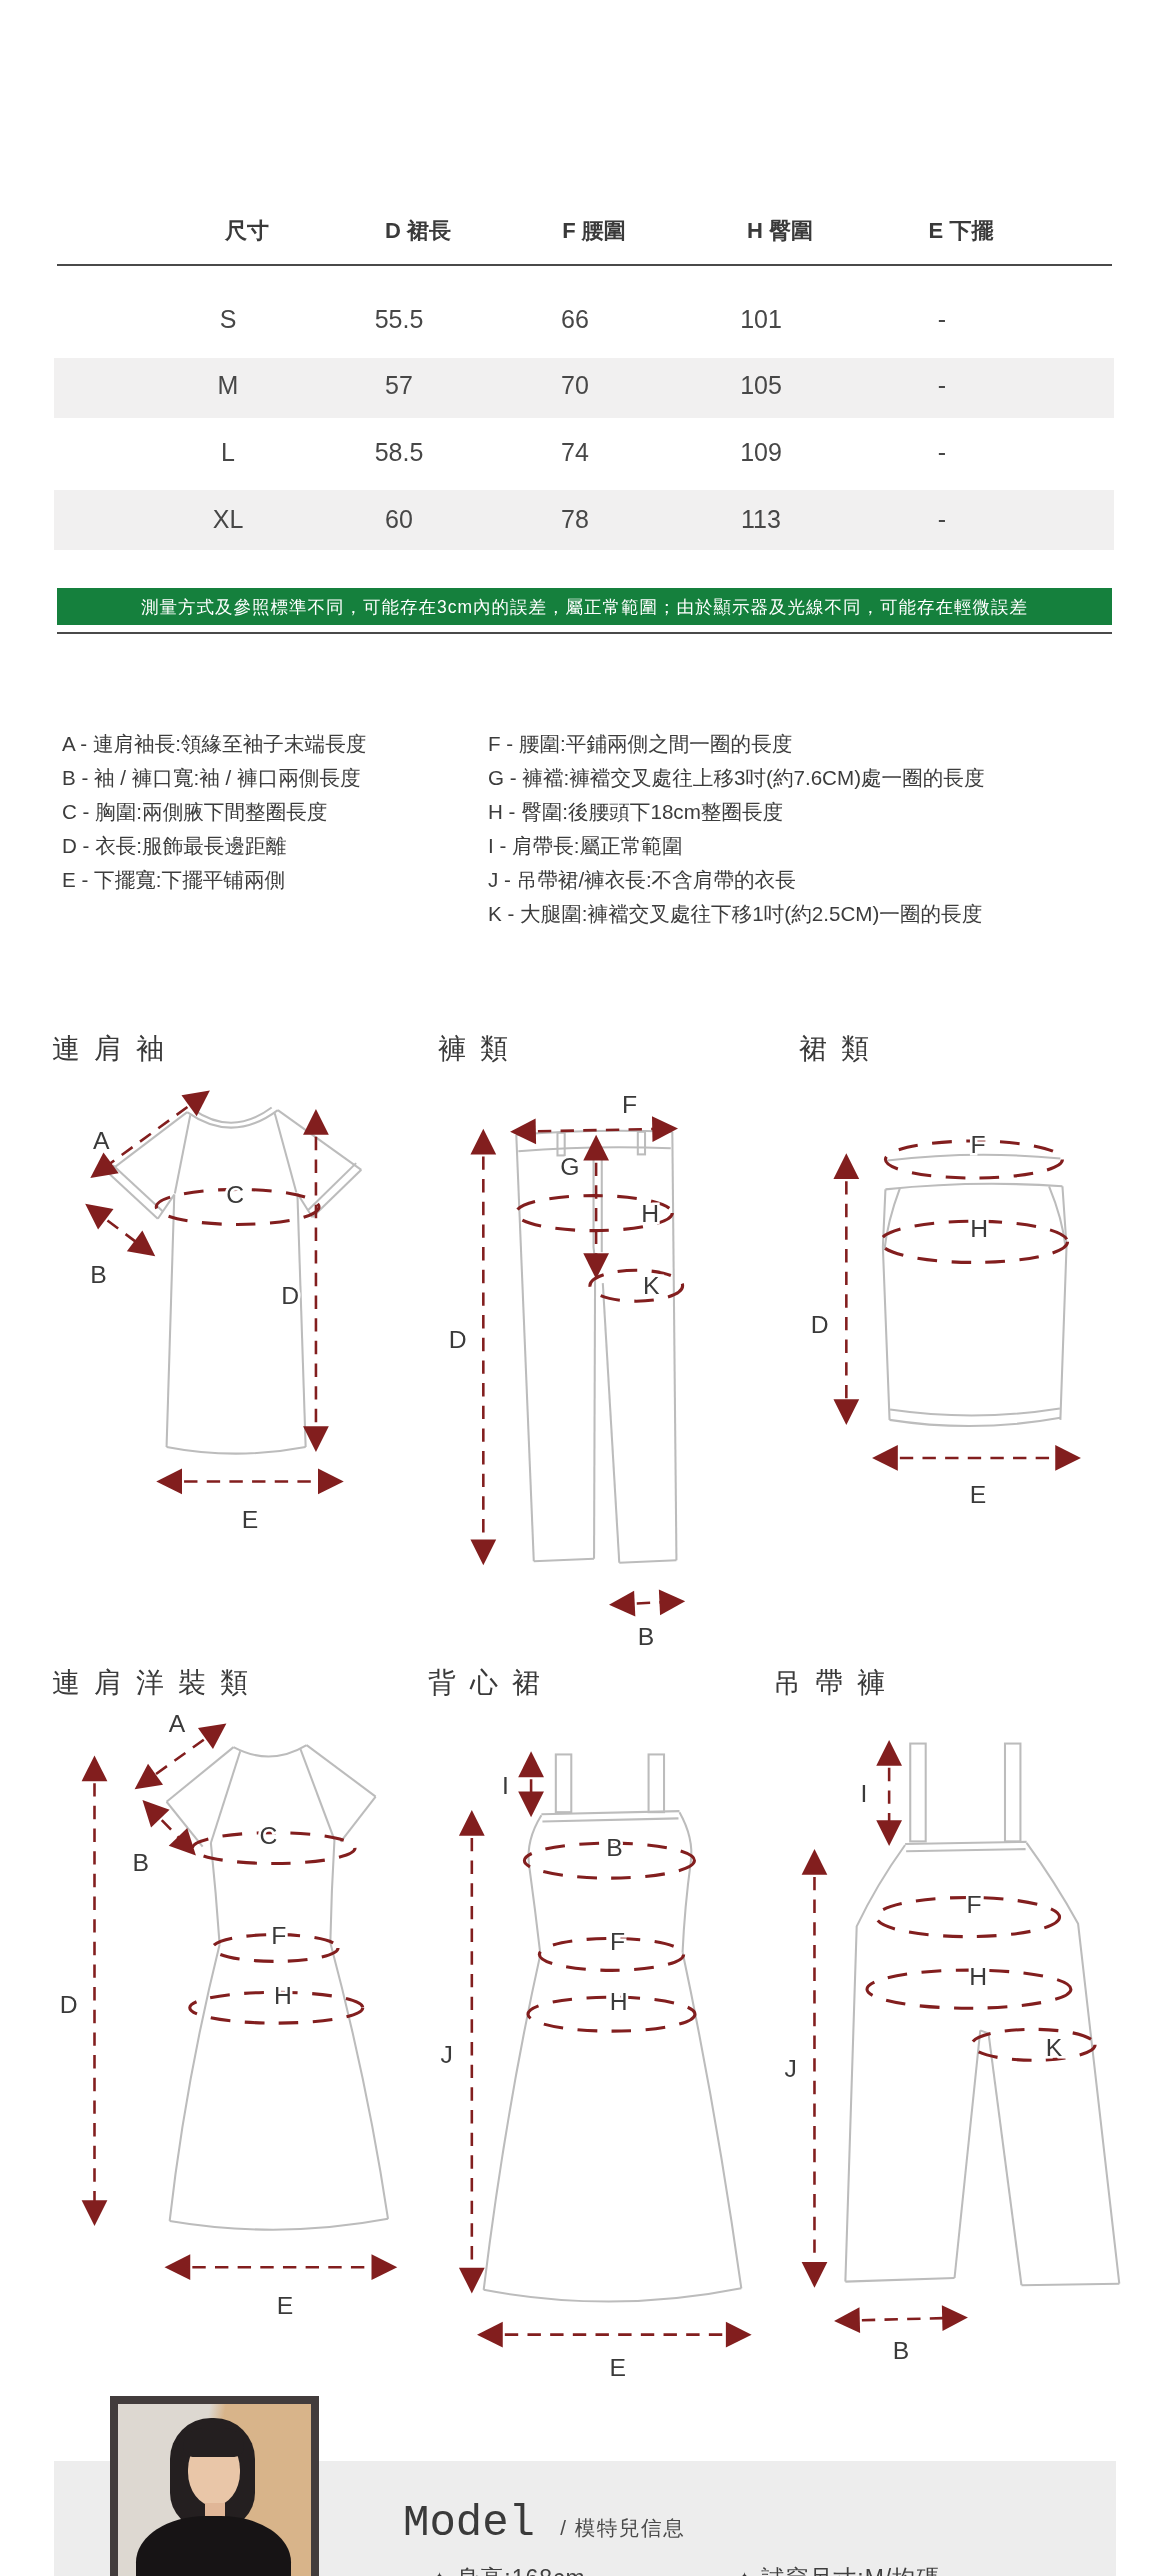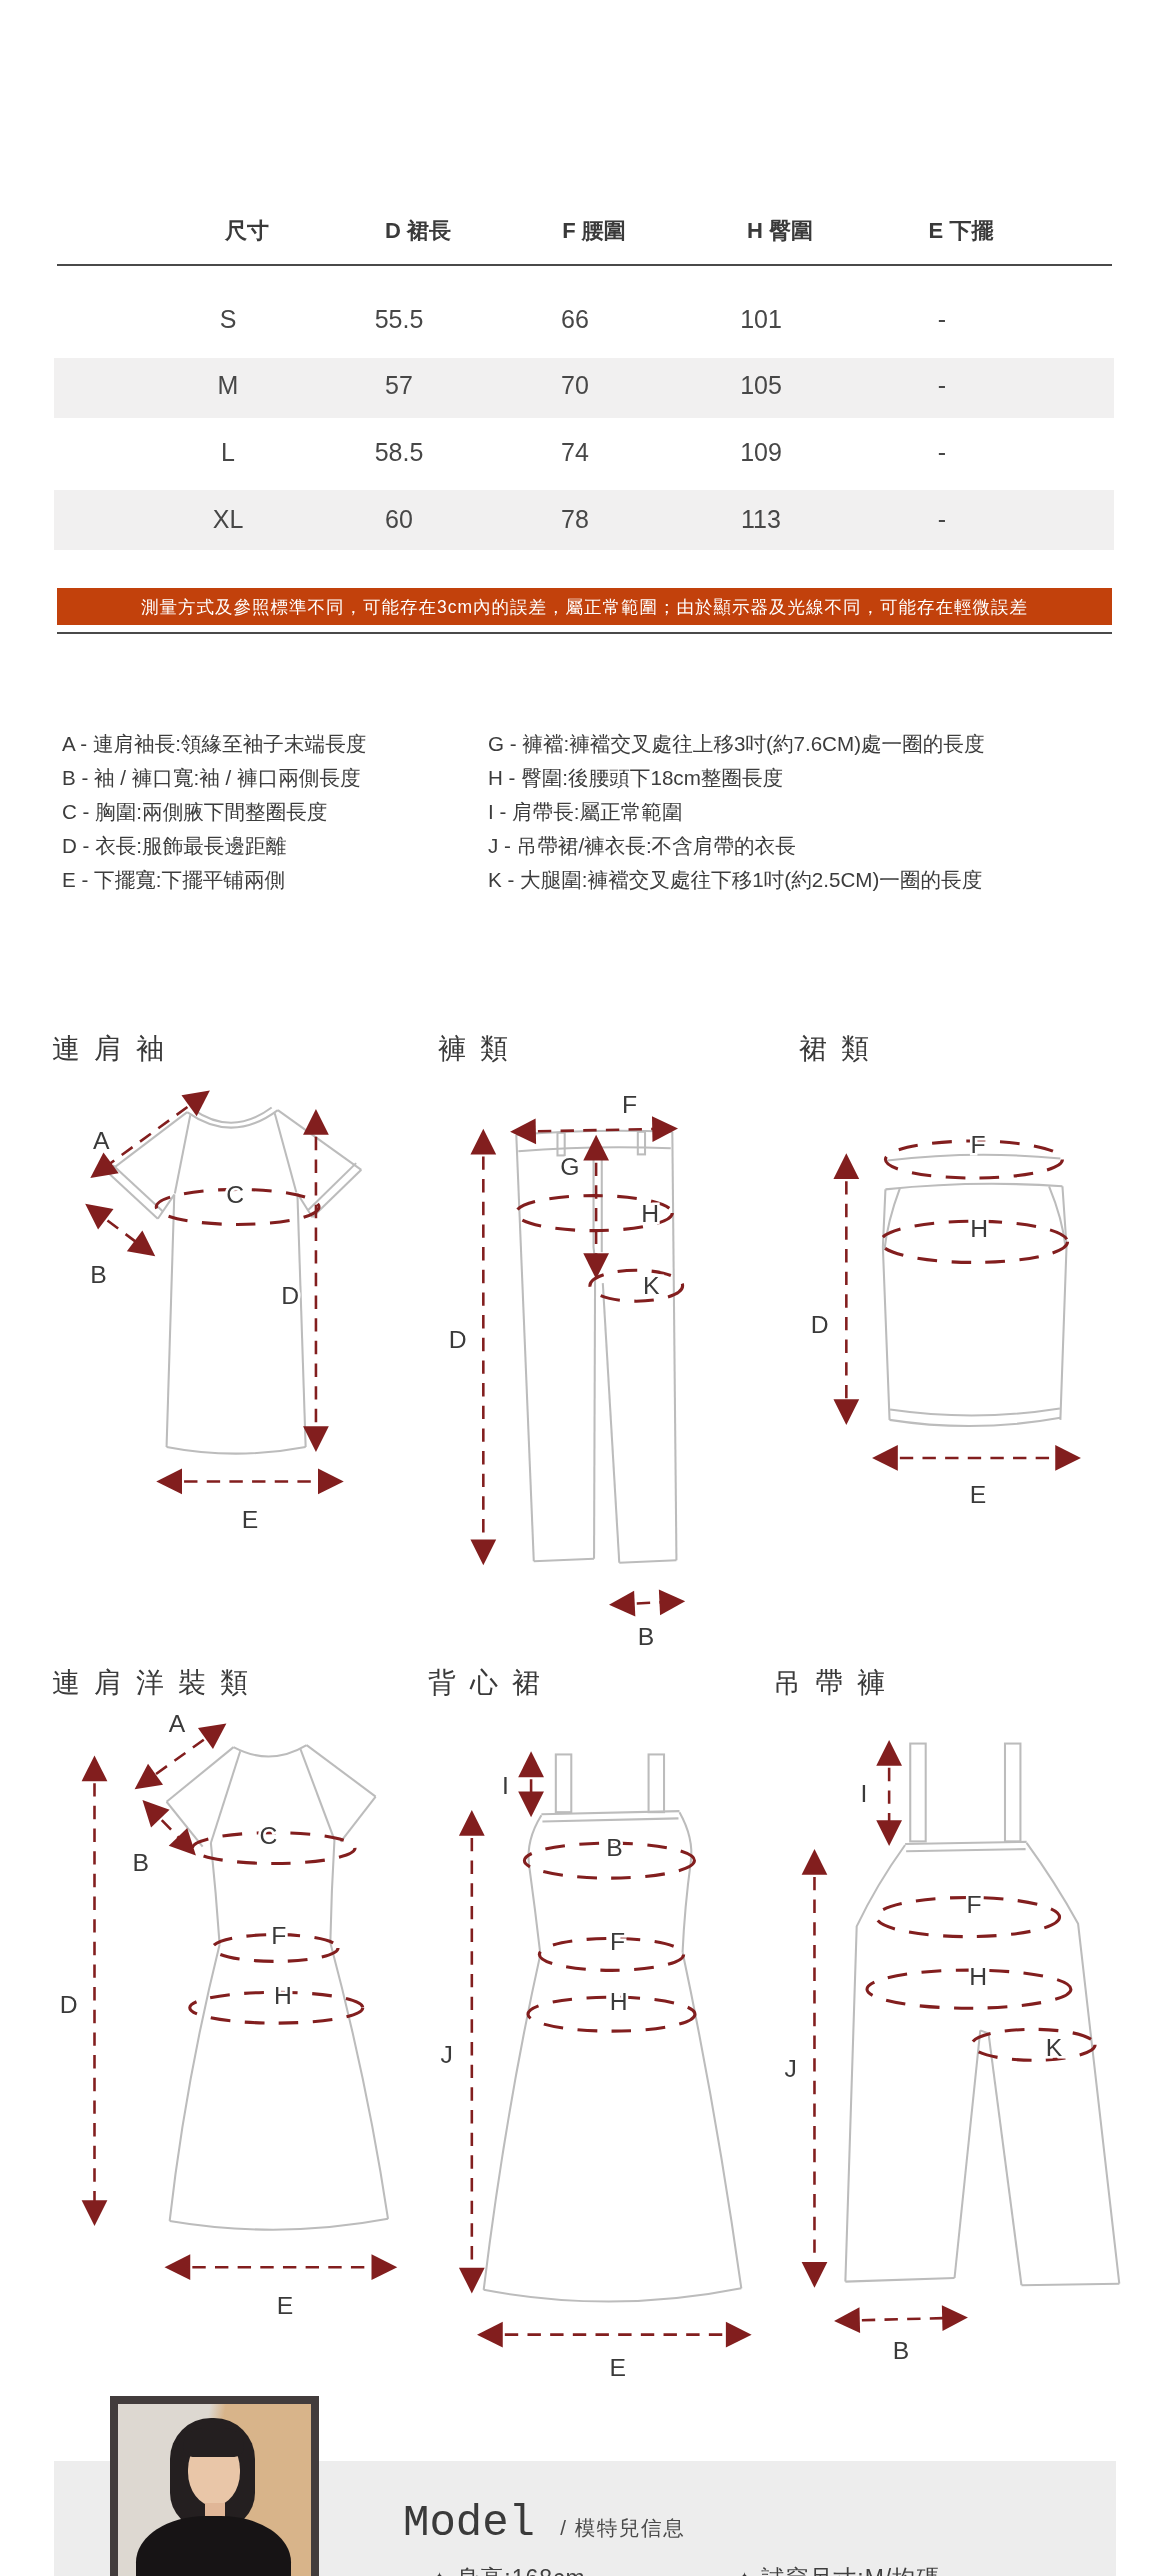--- a/index.html
+++ b/index.html
@@ -15,21 +15,21 @@
   
   .thead,.trow{position:absolute;left:0;width:1168px;height:32px;}
   .tcell{position:absolute;transform:translateX(-50%);white-space:nowrap;
          font-size:25px;color:#474747;}
   .thead .tcell{font-size:22px;font-weight:700;color:#3a3a3a;margin-left:19px;}
   .c0{left:228px}.c1{left:399px}.c2{left:575px}.c3{left:761px}.c4{left:942px}
   .hrule{position:absolute;left:57px;width:1055px;height:2.1px;background:#4a4a4a;}
   .band{position:absolute;left:54px;width:1060px;height:60px;background:#f1f0f0;}
 
   
-  .notice{position:absolute;left:57px;top:588px;width:1055px;height:37px;background:#c2410c;
+  .notice{position:absolute;left:57px;top:588px;width:1055px;height:37px;background:#15803d;
           display:flex;align-items:center;justify-content:center;}
   .notice span{color:#ffffff;font-size:17.5px;letter-spacing:1px;white-space:nowrap;}
   .thinline{position:absolute;left:57px;top:632px;width:1055px;height:2.1px;background:#4a4a4a;}
 
   
   .legend-col{position:absolute;font-size:20.6px;line-height:34px;color:#3c3c3c;white-space:nowrap;}
   .legend-left{left:62px;top:727px;}
   .legend-right{left:488px;top:727px;}
 
   
@@ -115,20 +115,21 @@
   <div class="thinline"></div>
 
   <div class="legend-col legend-left">
     <div>A - 連肩袖長:領緣至袖子末端長度</div>
     <div>B - 袖 / 褲口寬:袖 / 褲口兩側長度</div>
     <div>C - 胸圍:兩側腋下間整圈長度</div>
     <div>D - 衣長:服飾最長邊距離</div>
     <div>E - 下擺寬:下擺平铺兩側</div>
   </div>
   <div class="legend-col legend-right">
+    <div>F - 腰圍:平鋪兩側之間一圈的長度</div>
     <div>G - 褲襠:褲襠交叉處往上移3吋(約7.6CM)處一圈的長度</div>
     <div>H - 臀圍:後腰頭下18cm整圈長度</div>
     <div>I - 肩帶長:屬正常範圍</div>
     <div>J - 吊帶裙/褲衣長:不含肩帶的衣長</div>
     <div>K - 大腿圍:褲襠交叉處往下移1吋(約2.5CM)一圈的長度</div>
   </div>
 
   <div class="diag-title" style="left:52px;top:1030px;width:361px">連 肩 袖</div>
   <div class="diag-title" style="left:438px;top:1030px;width:309px">褲 類</div>
   <div class="diag-title" style="left:799px;top:1030px;width:319px">裙 類</div>

